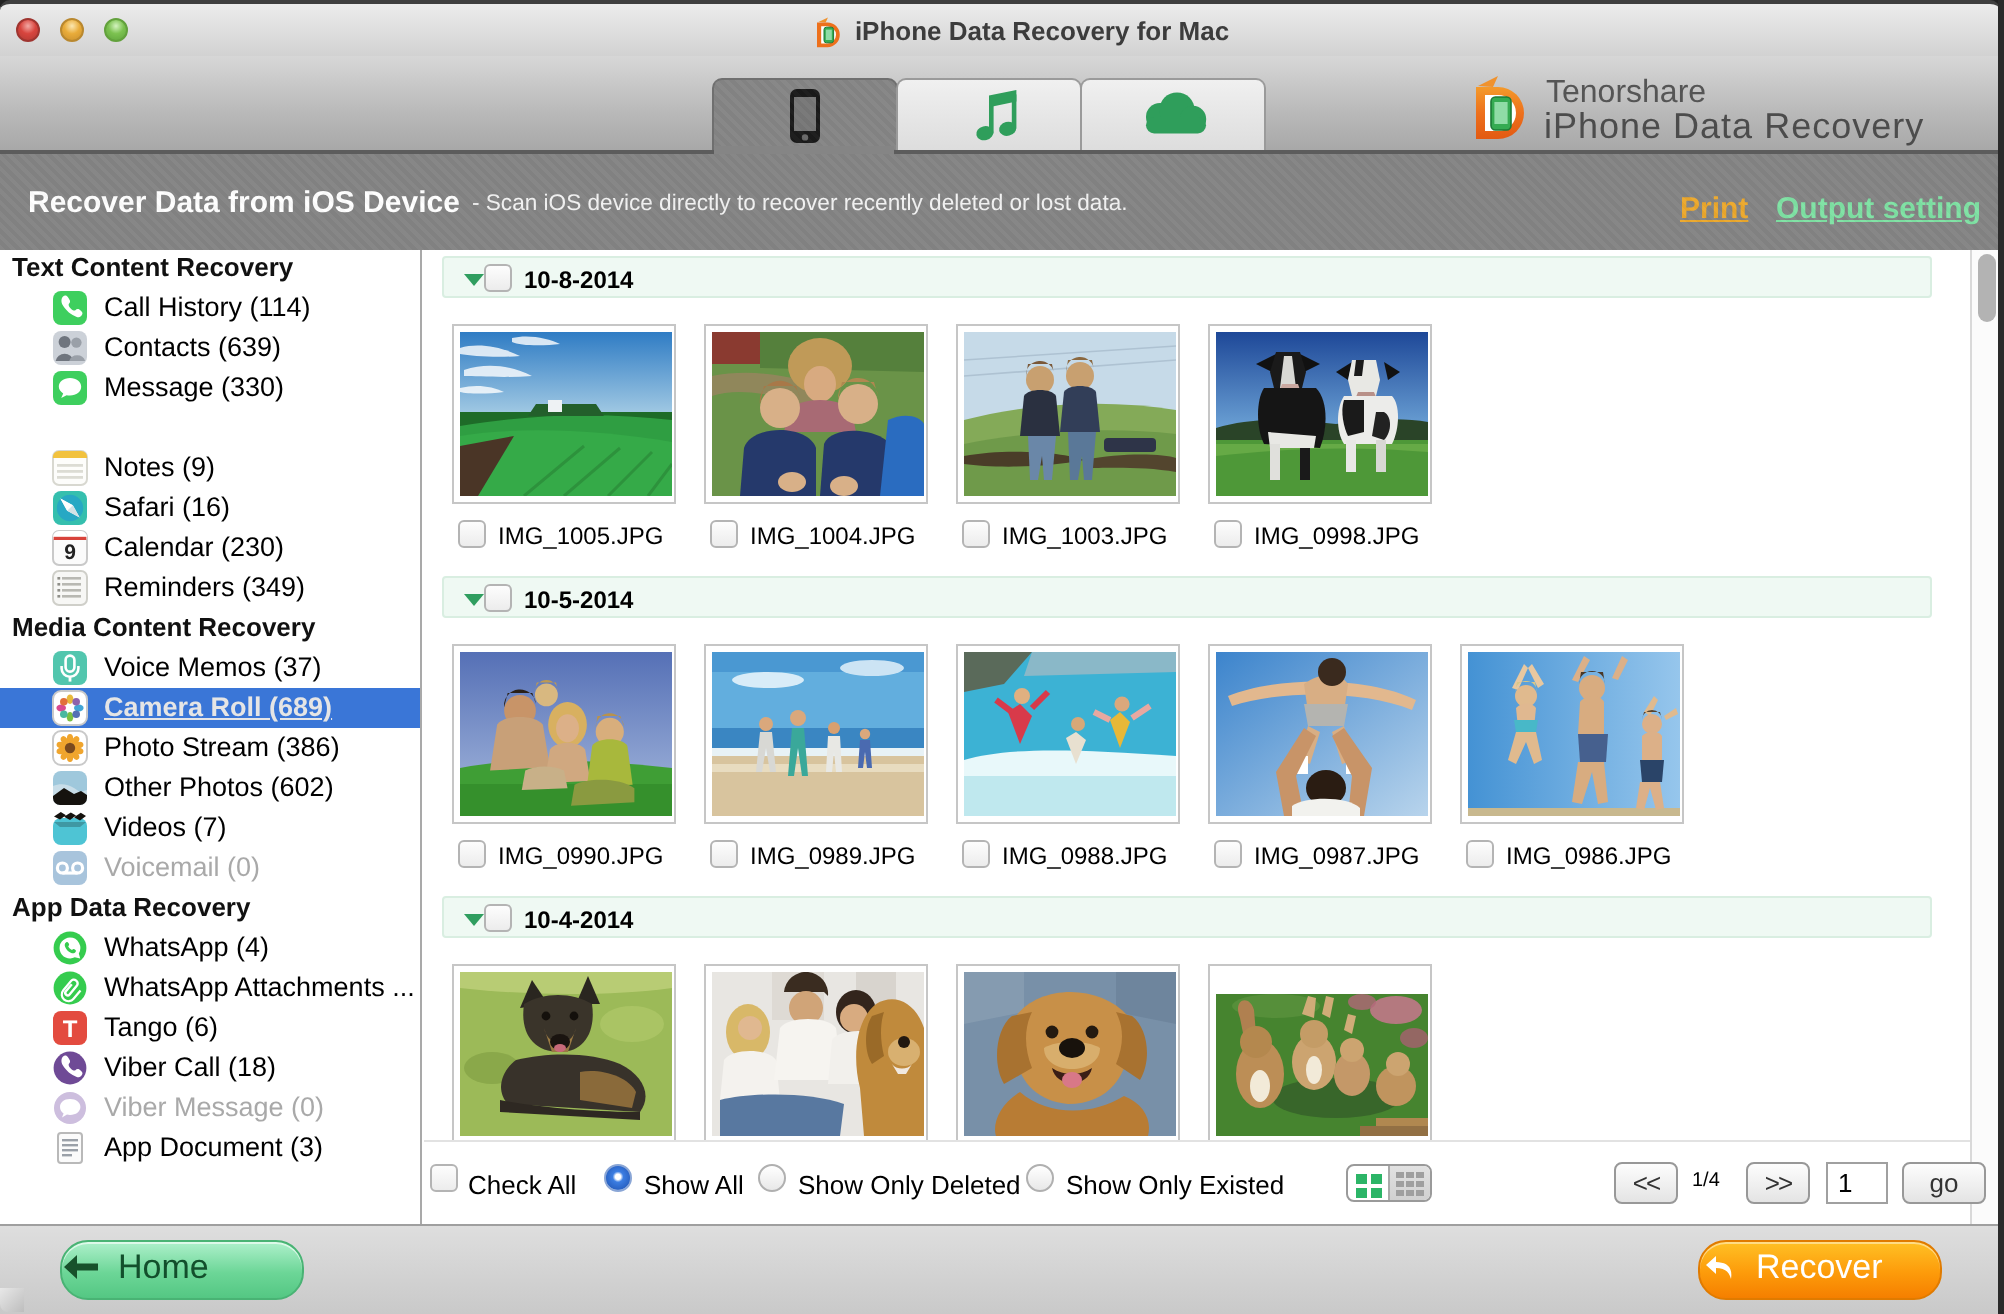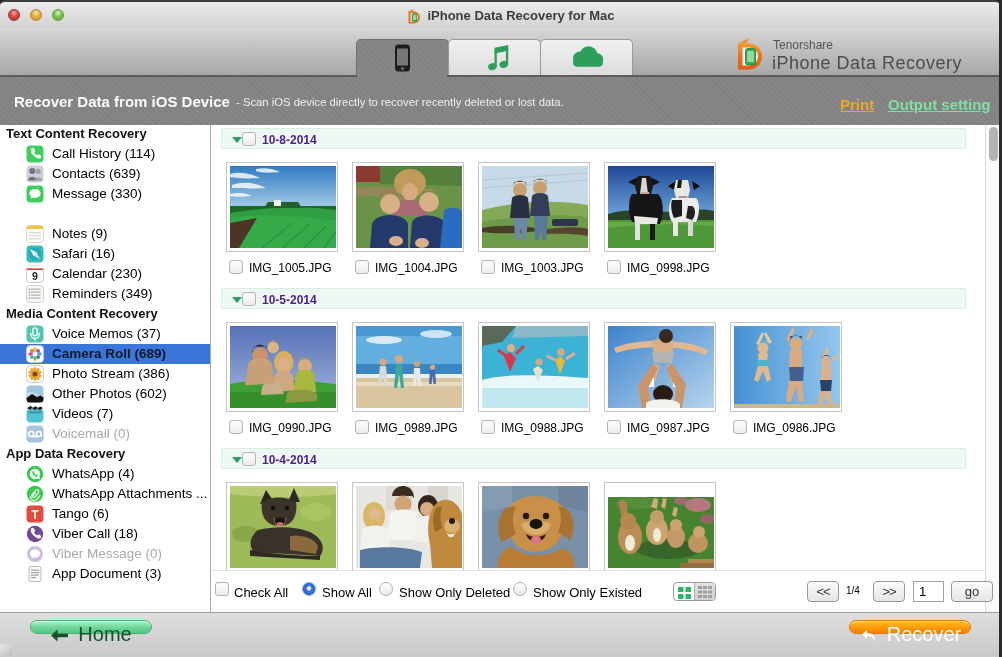--- a/index.html
+++ b/index.html
@@ -21,21 +21,21 @@
 
 .toolbar { position:absolute; left:0; top:28px; width:1000px; height:47px;
   background:linear-gradient(#d7d7d7,#b9b9b9 60%,#a8a8a8); }
 .tabs { position:absolute; left:356px; top:11px; height:36px; }
 .tab { position:absolute; top:0; width:93px; height:36px; border:1px solid #9a9a9a; border-bottom:none;
   border-radius:5px 5px 0 0; background:linear-gradient(#f0f0f0,#dddddd); text-align:center; }
 .tab.sel { background:#858585; border-color:#6f6f6f; }
 .tab svg { margin-top:4px; }
 
 .biglogo { position:absolute; left:735px; top:7px; width:262px; height:40px; }
-.biglogo .tn { position:absolute; left:42px; top:3px; font-size:12px; color:#555; }
+.biglogo .tn { position:absolute; left:42px; top:3px; font-size:16px; color:#555; }
 .biglogo .big { position:absolute; left:37px; top:18px; font-size:18px; color:#4c4c4c; letter-spacing:0.5px; white-space:nowrap; }
 
 
 .banner { position:absolute; left:0; top:75px; width:1000px; height:50px; background:#848484; border-top:2px solid #5c5c5c; }
 .banner:after, .tab.sel:after { content:""; position:absolute; left:0; top:0; right:0; bottom:0; background:repeating-linear-gradient(45deg, rgba(255,255,255,0.022) 0 2px, rgba(0,0,0,0.022) 2px 4px); }
 .banner .bt { position:absolute; left:14px; top:16px; font-size:15px; font-weight:bold; color:#fff; white-space:nowrap; }
 .banner .bd { position:absolute; left:236px; top:19px; font-size:11.3px; color:#f2f2f2; white-space:nowrap; }
 .banner a { position:absolute; top:19px; font-size:15px; font-weight:bold; text-decoration:underline; }
 .banner .print { left:840px; color:#eca82c; }
 .banner .outset { left:888px; color:#7fe2a4; }
@@ -44,28 +44,28 @@
 
 
 .main { position:absolute; left:0; top:125px; width:1000px; height:487px; background:#fff; }
 .sidebar { position:absolute; left:0; top:0; width:211px; height:487px; background:#fff; border-right:1px solid #a9a9a9; overflow:hidden; }
 .cat { position:absolute; left:6px; height:20px; font-size:13px; font-weight:bold; color:#111; line-height:20px; white-space:nowrap; }
 .item { position:absolute; left:0; width:239px; height:20px; line-height:20px; font-size:13.5px; color:#000; white-space:nowrap; }
 .item svg, .item .ic { position:absolute; left:26px; top:1px; }
 .item .lbl { position:absolute; left:52px; top:0; }
 .item.dis .lbl { color:#a9a9a9; }
 .item.sel { background:#3a76d7; }
-.item.sel .lbl { color:#0f172a; font-weight:bold; }
+.item.sel .lbl { color:#e5e5e5; font-weight:bold;text-decoration:underline; }
 
 
 .content { position:absolute; left:212px; top:0; width:773px; height:487px; background:#fff; overflow:hidden; }
 .ghead { position:absolute; left:9px; width:745px; height:21px; background:#eff9f3; border:1px solid #d9eee1; border-radius:2px; }
 .ghead .tri { position:absolute; left:10px; top:8px; width:0; height:0; border-left:5px solid transparent; border-right:5px solid transparent; border-top:6px solid #2f9e5f; }
 .ghead .cb { position:absolute; left:20px; top:3px; }
-.ghead .dt { position:absolute; left:40px; top:4px; font-size:12px; font-weight:bold; color:#4c1d95; }
+.ghead .dt { position:absolute; left:40px; top:4px; font-size:12px; font-weight:bold; color:#000000; }
 .card { position:absolute; width:112px; height:90px; background:#fff; border:1px solid #c6c6c6; }
 .card svg { position:absolute; left:3px; top:3px; }
 .fname { position:absolute; height:14px; font-size:12px; color:#000; }
 .fname .cb { position:absolute; left:0; top:-1px; }
 .fname .t { position:absolute; left:20px; top:0; }
 .cb { width:14px; height:14px; background:linear-gradient(#fdfdfd,#ececec); border:1px solid #b4b4b4; border-radius:3px; }
 
 
 .sbar { position:absolute; left:985px; top:0; width:15px; height:487px; background:#fbfbfb; border-left:1px solid #d9d9d9; }
 .sthumb { position:absolute; left:3px; top:2px; width:9px; height:34px; background:#b3b3b3; border-radius:5px; }
@@ -77,21 +77,21 @@
 .radio.on { background:radial-gradient(circle at 50% 45%, #fff 0%, #fff 15%, #3b7de2 30%, #2a63c4 70%, #dfe8f8 78%); border:1px solid #8aa6d6; }
 .toggle { position:absolute; left:458px; top:-3px; width:43px; height:19px; border:1px solid #9a9a9a; border-radius:4px; overflow:hidden; background:#fff; }
 .toggle .rt { position:absolute; right:0; top:0; width:21px; height:19px; background:linear-gradient(#e2e2e2,#cfcfcf); border-left:1px solid #aaa; }
 .pgbtn { position:absolute; top:-4px; width:32px; height:21px; border:1px solid #989898; border-radius:4px;
   background:linear-gradient(#fdfdfd,#e4e4e4); text-align:center; line-height:19px; font-size:13px; color:#333; letter-spacing:-1px;}
 .pgtxt { position:absolute; top:0; font-size:10px; }
 .pginp { position:absolute; top:-4px; width:31px; height:21px; border:1px solid #a0a0a0; background:#fff; font-size:13px; padding-left:5px; line-height:19px; }
 
 
 .footer { position:absolute; left:0; top:612px; width:1000px; height:45px; background:linear-gradient(#dedede,#c9c9c9); border-top:1px solid #9f9f9f; }
-.btn { position:absolute; top:7px; width:122px; height:14px; border-radius:14px; text-align:center; font-size:20px; line-height:26px; }
+.btn { position:absolute; top:7px; width:122px; height:30px; border-radius:14px; font-size:17px; line-height:26px; }
 .home { left:30px; background:linear-gradient(#aef0cb,#6cd697 55%,#54c783); border:1px solid #49b374; color:#134f2c; box-shadow:inset 0 1px 0 rgba(255,255,255,.6); }
 .recover { left:849px; background:linear-gradient(#ffc125,#fd9b0a 55%,#f57f00); border:1px solid #e07b00; color:#fff; box-shadow:inset 0 1px 0 rgba(255,255,255,.45); }
 .rsz { position:absolute; left:0px; top:644px; width:12px; height:12px; background:linear-gradient(135deg,#e8e8e8,#bdbdbd); border-radius:0 0 0 4px;}
 .edge { position:absolute; left:999px; top:0; width:3px; height:657px; background:#2a2a2a; }
 </style>
 </head>
 <body>
 <div class="win">
 
   <div class="titlebar">

